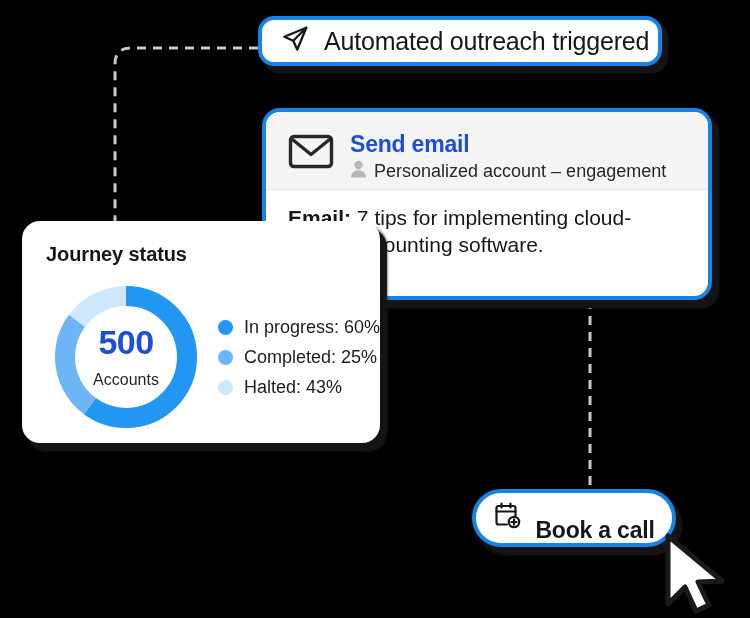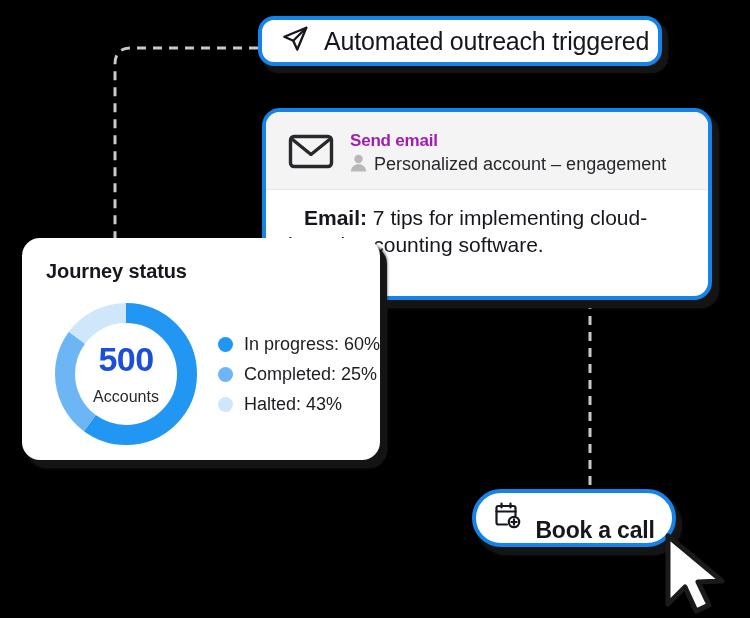--- a/index.html
+++ b/index.html
@@ -68,23 +68,23 @@
     background: #f4f4f4;
     display: flex;
     align-items: flex-start;
     gap: 16px;
     padding: 20px 18px 14px 22px;
     border-bottom: 1px solid #e8e8e8;
     height: 78px;
     box-sizing: border-box;
   }
   #card-email .email-title {
-    font-size: 17px;
-    font-weight: bold;
-    color: #a21caf;
+    font-size: 23px;
+    font-weight: bold;
+    color: #1d4ed8;
     line-height: 1.05;
     letter-spacing: -0.2px;
   }
   #card-email .email-subtitle-row {
     display: flex;
     align-items: center;
     gap: 7px;
     margin-top: 4px;
   }
   #card-email .email-subtitle {
@@ -93,28 +93,27 @@
     white-space: nowrap;
   }
   #card-email .email-body {
     padding: 14px 22px 0 22px;
     font-size: 21px;
     line-height: 1.3;
     color: #15171c;
   }
   #card-email .email-body b {
     font-weight: bold;
-    margin-left: 16px;
   }
 
   
   #card-journey {
     position: absolute;
     left: 22px;
-    top: 238px;
+    top: 221px;
     width: 358px;
     height: 222px;
     border-radius: 18px;
     background: #ffffff;
     box-sizing: border-box;
     box-shadow: 7px 8px 0 0 rgba(20,20,20,0.98),
                 6px 7px 3px 1px rgba(30,30,30,0.85);
     padding-left: 32px;
   }
   #card-journey .journey-title {

